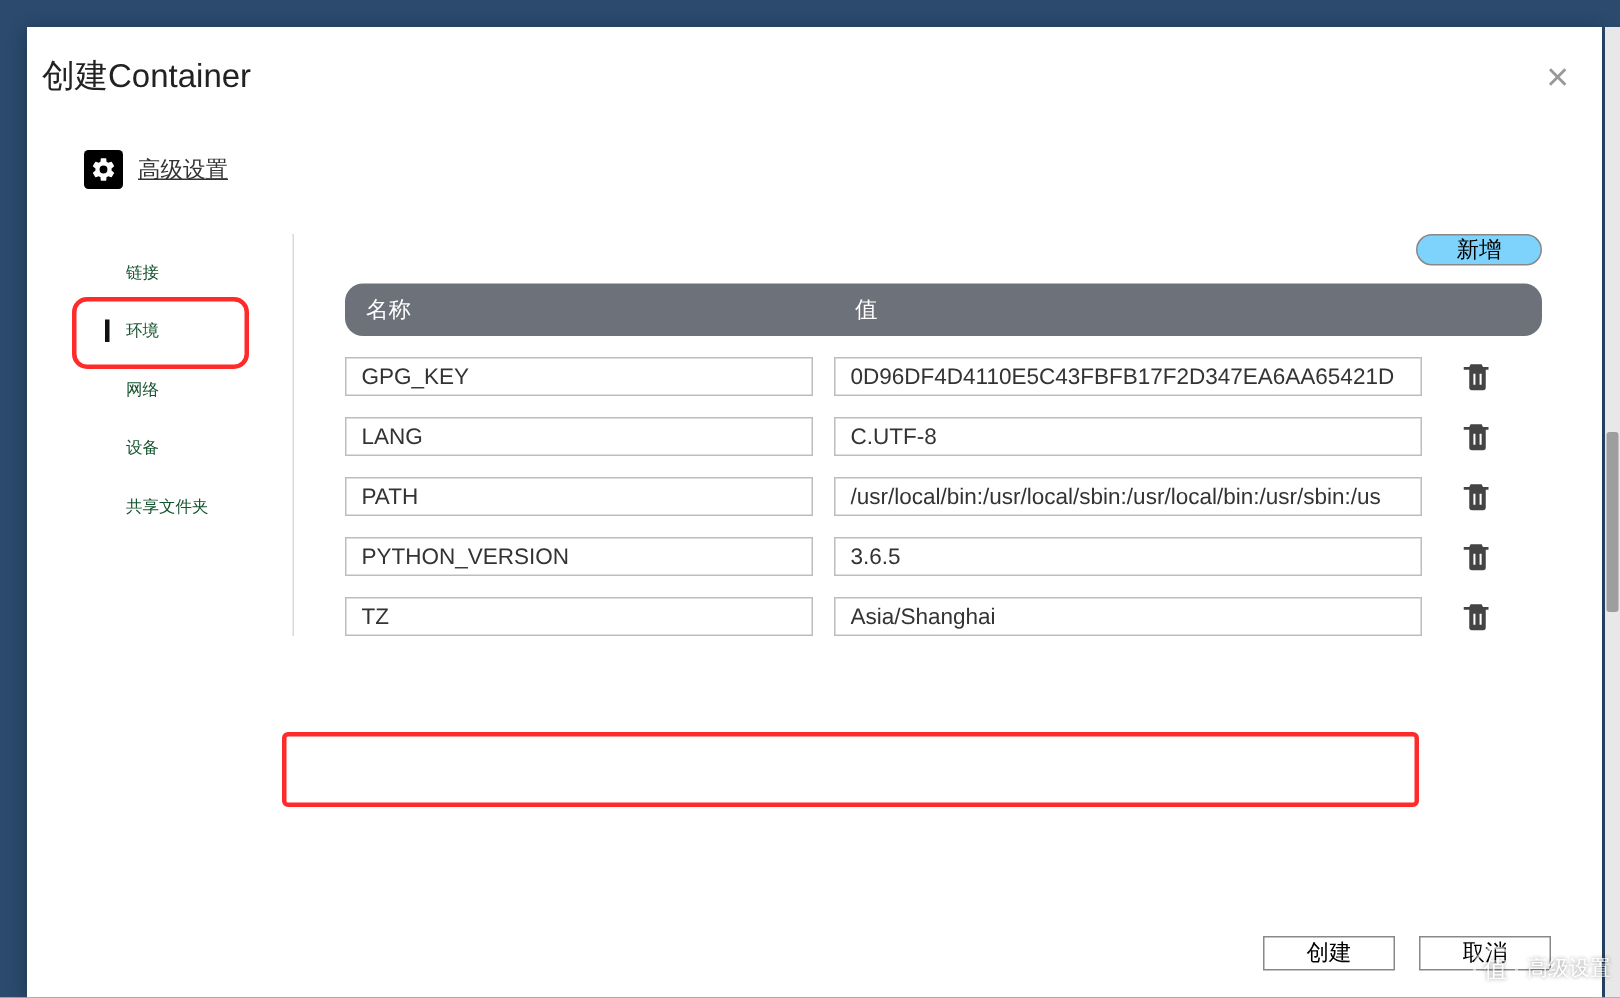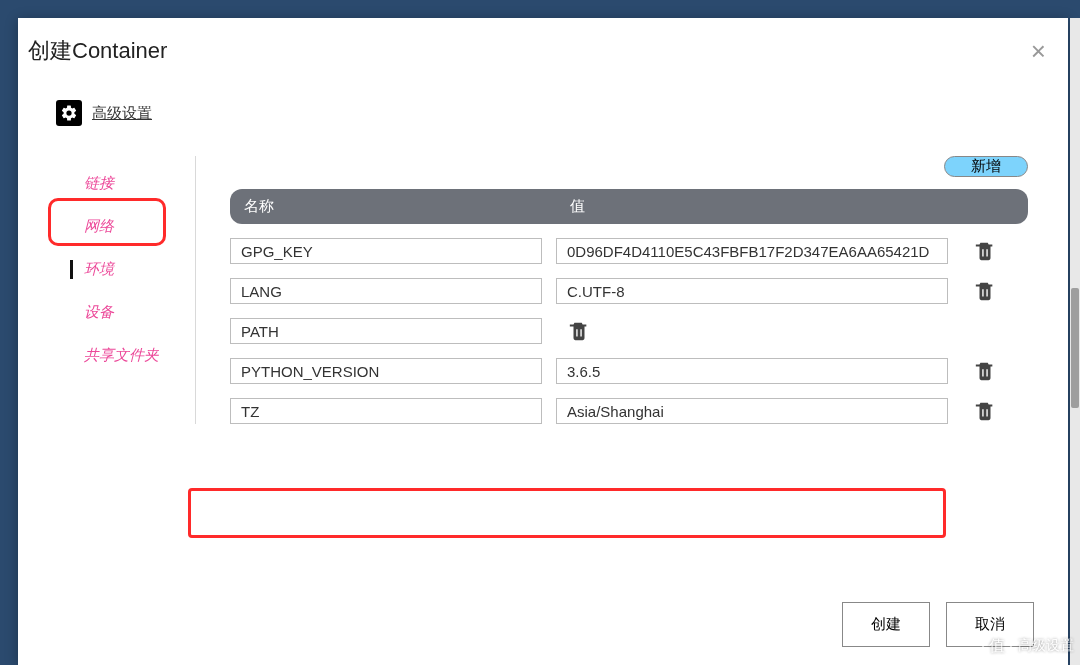--- a/index.html
+++ b/index.html
@@ -47,25 +47,24 @@
     .adv-link { font-size: 15px; color:#333; text-decoration: underline; cursor:pointer; }
 
     .two-col { display: flex; gap: 0; }
     .side-tabs {
       width: 140px;
       border-right: 1px solid #d9d9d9;
       padding-top: 6px;
     }
     .side-tab {
       padding: 12px 20px 12px 28px;
-      font-size: 15px;
-      color: #ec4899;
+      font-size: 11px;
+      color: #14532d;
       cursor: pointer;
       position: relative;
-      font-style: italic;
     }
     .side-tab.active::before {
       content:"";
       position:absolute;
       left:14px; top:12px; bottom:12px;
       width:3px; background:#111;
     }
     .hl-tab { position:absolute; border:3px solid #ff2a2a; border-radius:10px; }
     .main-area { flex:1; padding: 0 0 0 34px; }
     .top-actions { display:flex; justify-content:flex-end; margin-bottom:12px; }
@@ -94,21 +93,21 @@
     .trash { width: 22px; height:22px; cursor:pointer; fill:#444; flex-shrink:0; margin-left: 12px;}
     .hl-row {
       position:absolute; border:3px solid #ff2a2a; border-radius:4px;
       pointer-events:none;
     }
     .dlg-footer {
       display:flex; justify-content:flex-end; gap:16px;
       padding: 16px 34px 18px;
     }
     .btn-rect {
-      border:1px solid #888; background:#fff; padding:12px 28px;
+      border:1px solid #888; background:#fff; padding:1px 28px;
       font-size:15px; cursor:pointer;
     }
     .watermark {
       position:absolute; right:6px; bottom:4px;
       display:flex; align-items:center; gap:6px;
       color:#fff; font-size:14px; opacity:0.75;
       text-shadow:0 0 3px rgba(0,0,0,0.6);
     }
     .wm-circle {
       width:30px; height:30px; border:2px solid rgba(255,255,255,0.8); border-radius:50%;
@@ -140,22 +139,22 @@
           <svg viewBox="0 0 24 24">
               <path d="M19.14,12.94a7,7,0,0,0,.05-.94,7,7,0,0,0-.05-.94l2.11-1.65a.5.5,0,0,0,.12-.64l-2-3.46a.5.5,0,0,0-.61-.22l-2.49,1a7,7,0,0,0-1.63-.94L14.5,2.5A.5.5,0,0,0,14,2H10a.5.5,0,0,0-.49.42L9.37,5.15a7,7,0,0,0-1.63.94l-2.49-1a.5.5,0,0,0-.61.22l-2,3.46a.5.5,0,0,0,.12.64L4.87,11.06a7,7,0,0,0,0,1.88L2.76,14.59a.5.5,0,0,0-.12.64l2,3.46a.5.5,0,0,0,.61.22l2.49-1a7,7,0,0,0,1.63.94l.14,2.73A.5.5,0,0,0,10,22h4a.5.5,0,0,0,.49-.42l.14-2.73a7,7,0,0,0,1.63-.94l2.49,1a.5.5,0,0,0,.61-.22l2-3.46a.5.5,0,0,0-.12-.64ZM12,15.5A3.5,3.5,0,1,1,15.5,12,3.5,3.5,0,0,1,12,15.5Z"></path>
             </svg>
         </span>
         <span class="adv-link">高级设置</span>
       </div>
 
       <div class="two-col" style="position:relative;">
         <div class="side-tabs" id="side-tabs">
             <div class="side-tab">链接</div>
+            <div class="side-tab active">环境</div>
             <div class="side-tab">网络</div>
-            <div class="side-tab active">环境</div>
             <div class="side-tab">设备</div>
             <div class="side-tab">共享文件夹</div>
           </div>
         <div class="hl-tab" style="left:-8px; top:42px; width:118px; height:48px;"></div>
 
         <div class="main-area" style="position:relative;">
           <div class="top-actions">
             <button class="btn-pill">新增</button>
           </div>
           <div class="tbl-head">
@@ -172,20 +171,21 @@
               </div>
               <div class="env-row">
                 <input class="inp-name" value="LANG" style="">
                 <input class="inp-val" value="C.UTF-8" style="">
                 <svg class="trash" viewBox="0 0 24 24">
                   <path d="M6 7h12v13a2 2 0 0 1-2 2H8a2 2 0 0 1-2-2V7zm3-4h6l1 2h4v2H2V5h4l1-2zM9 10v8h1.5v-8H9zm4.5 0v8H15v-8h-1.5z"></path>
                 </svg>
               </div>
               <div class="env-row">
                 <input class="inp-name" value="PATH" style="">
+                <input class="inp-val" value="/usr/local/bin:/usr/local/sbin:/usr/local/bin:/usr/sbin:/us" style="">
                 <svg class="trash" viewBox="0 0 24 24">
                   <path d="M6 7h12v13a2 2 0 0 1-2 2H8a2 2 0 0 1-2-2V7zm3-4h6l1 2h4v2H2V5h4l1-2zM9 10v8h1.5v-8H9zm4.5 0v8H15v-8h-1.5z"></path>
                 </svg>
               </div>
               <div class="env-row">
                 <input class="inp-name" value="PYTHON_VERSION" style="">
                 <input class="inp-val" value="3.6.5" style="">
                 <svg class="trash" viewBox="0 0 24 24">
                   <path d="M6 7h12v13a2 2 0 0 1-2 2H8a2 2 0 0 1-2-2V7zm3-4h6l1 2h4v2H2V5h4l1-2zM9 10v8h1.5v-8H9zm4.5 0v8H15v-8h-1.5z"></path>
                 </svg>

